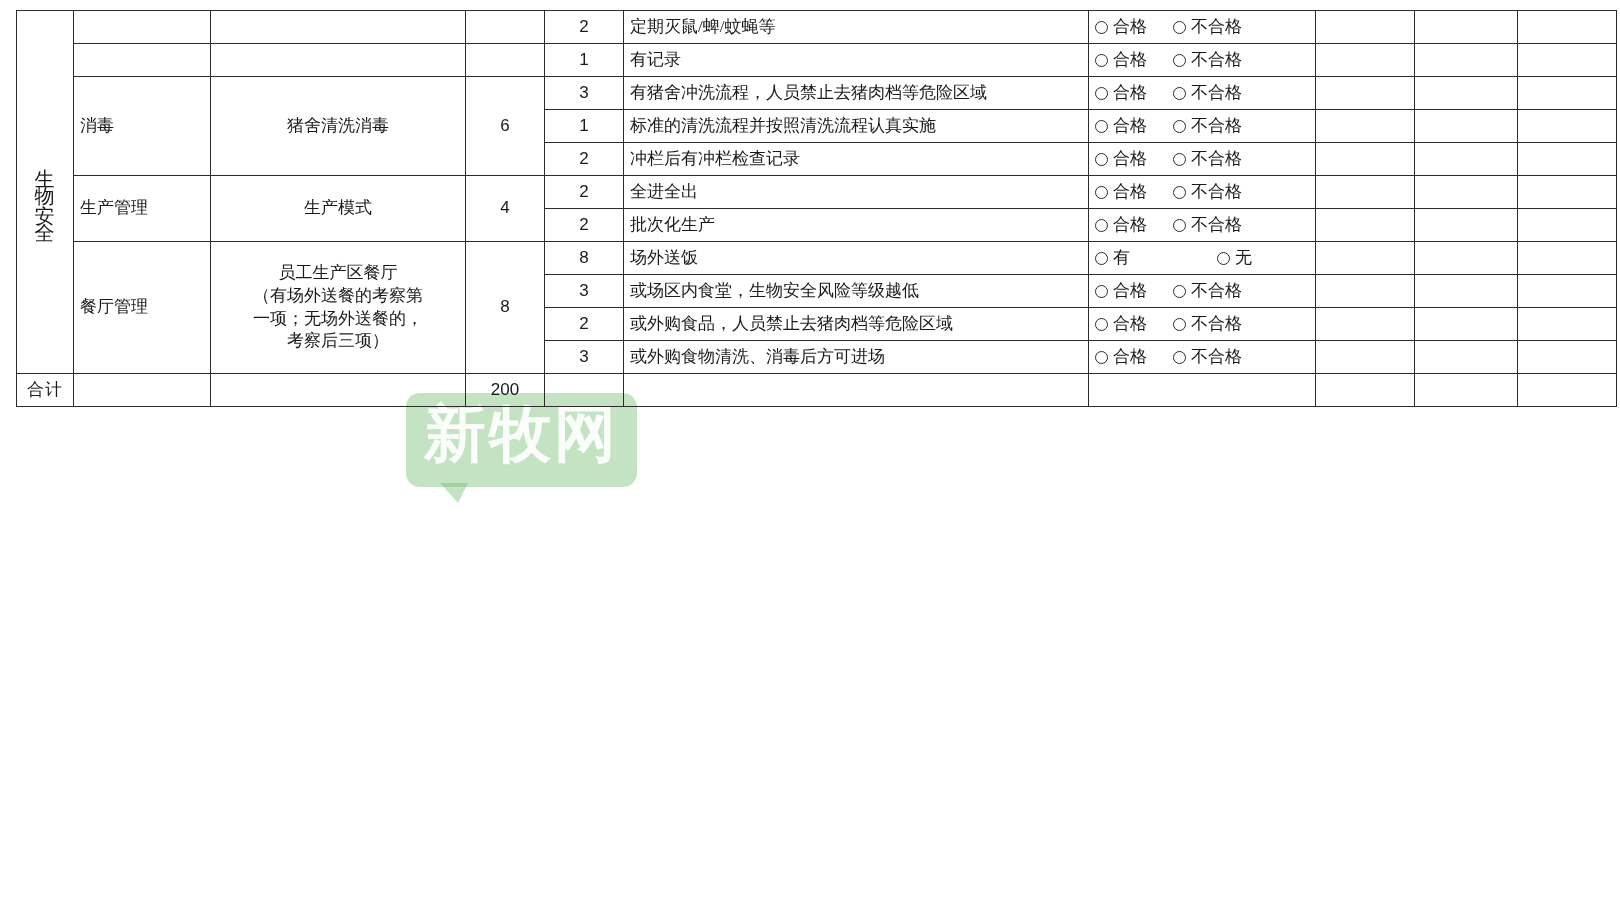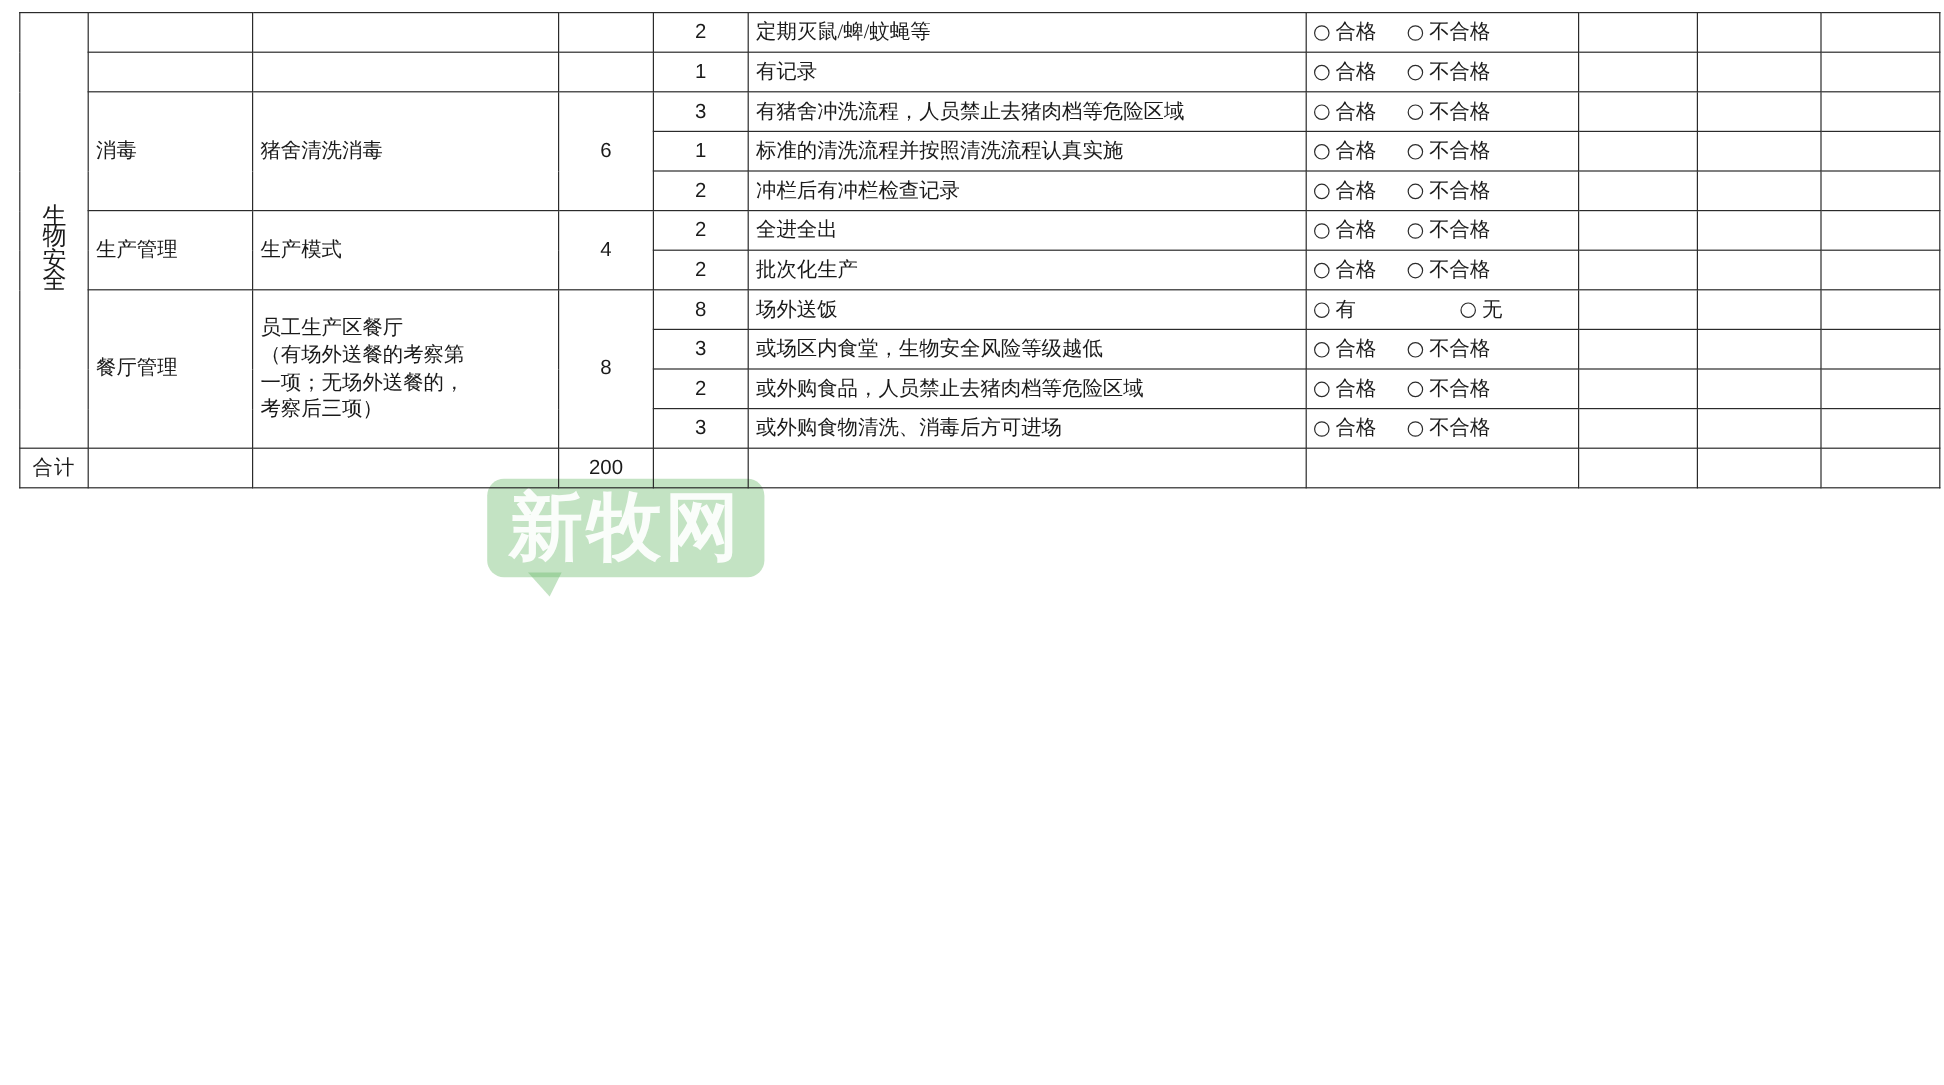--- a/index.html
+++ b/index.html
@@ -39,21 +39,21 @@
     font-size: 84px;
     font-weight: bold;
     letter-spacing: 4px;
     color: rgba(214, 112, 112, 0.45);
     line-height: 1;
   }
   .wm-green-box {
     margin-left: 26px;
     background: rgba(106, 186, 106, 0.40);
     border-radius: 14px;
-    padding: 10px 18px 10px 18px;
+    padding: 10px 18px 22px 18px;
     position: relative;
   }
   .wm-green-box:after {
     content: "";
     position: absolute;
     left: 34px;
     bottom: -16px;
     width: 0; height: 0;
     border-left: 18px solid transparent;
     border-right: 10px solid transparent;
@@ -86,21 +86,21 @@
     border: 1px solid #2b2b2b;
     padding: 0 6px;
     font-size: 17px;
     line-height: 1.35;
     height: 32px;
     vertical-align: middle;
     background: transparent;
   }
   .c-cat     { width: 44px;  text-align: center; font-size: 19px; letter-spacing: 1px; }
   .c-item    { width: 124px; text-align: left; }
-  .c-detail  { width: 242px; text-align: left; }
+  .c-detail  { width: 242px; text-align: center; }
   .c-score   { width: 66px;  text-align: center; font-family: "Liberation Sans", sans-serif; }
   .c-pts     { width: 66px;  text-align: center; font-family: "Liberation Sans", sans-serif; }
   .c-desc    { width: 452px; text-align: left;  padding-left: 10px; }
   .c-opts    { width: 214px; text-align: left;  padding-left: 14px; }
   .c-b1      { width: 86px; }
   .c-b2      { width: 90px; }
   .c-b3      { width: 86px; }
 
   .cat-vertical {
     writing-mode: vertical-rl;

